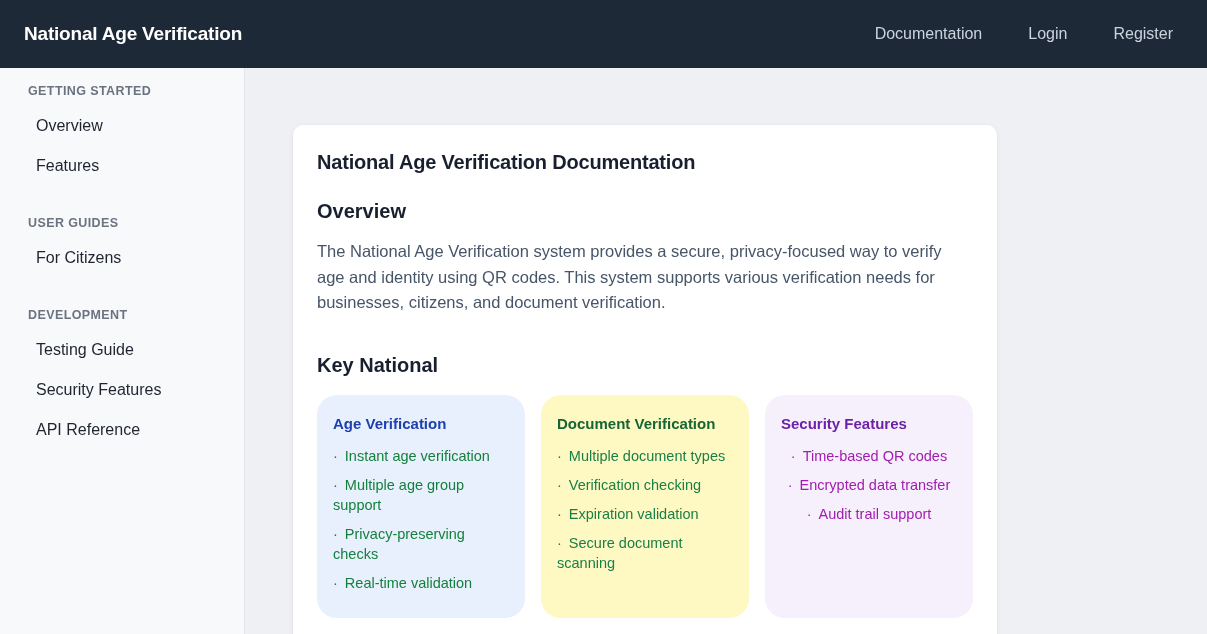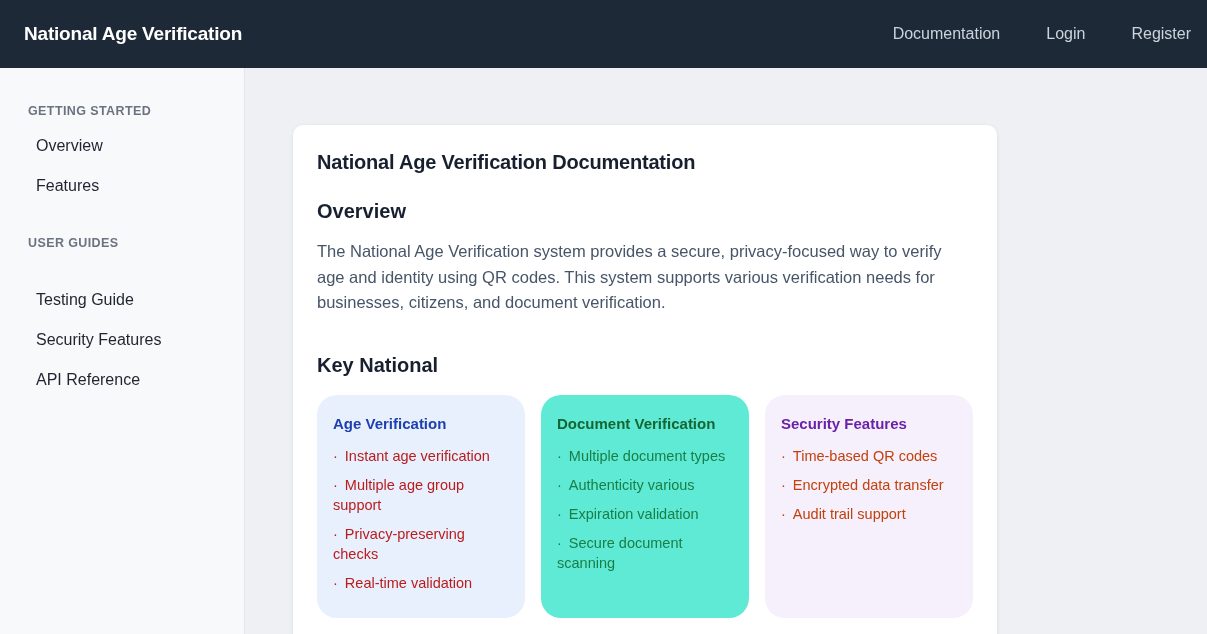--- a/index.html
+++ b/index.html
@@ -8,39 +8,39 @@
     width: 1207px; height: 634px; overflow: hidden;
     font-family: "Liberation Sans", sans-serif;
     background: #eef0f3;
     -webkit-font-smoothing: antialiased;
   }
 
   
   .navbar {
     height: 68px; background: #1e2938;
     display: flex; align-items: center; justify-content: space-between;
-    padding: 0 16px 0 24px;
+    padding: 0 34px 0 24px;
   }
   .brand {
     color: #ffffff; font-size: 19px; font-weight: 700;
     letter-spacing: -0.2px; cursor: pointer;
   }
   .nav-links { display: flex; align-items: center; gap: 46px; }
   .nav-link {
     color: #cbd3dd; font-size: 16px; text-decoration: none; cursor: pointer; text-align: center;
   }
 
   
   .layout { display: flex; height: 566px; }
 
   
   .sidebar {
     width: 245px; flex: 0 0 245px;
     background: #f8f9fb; border-right: 1px solid #e2e5e9;
-    padding-top: 36px;
+    padding-top: 16px;
   }
   .side-section { margin-bottom: 30px; }
   .side-title {
     font-size: 12.5px; font-weight: 600; color: #6b7280;
     letter-spacing: 0.4px; padding: 0 28px; margin-bottom: 8px;
   }
   .side-item {
     font-size: 16px; color: #1f2430;
     padding: 11px 20px 11px 36px; cursor: pointer;
   }
@@ -70,29 +70,29 @@
   .feature-row { display: flex; gap: 16px; margin-top: 18px; }
   .feature-card {
     flex: 1 1 0; border-radius: 20px; padding: 16px; min-height: 208px;
   }
   .fc-title { font-size: 15px; font-weight: 600; margin: 4px 0 14px; }
   .fc-item { font-size: 14.5px; line-height: 20px; margin-bottom: 9px; }
   .fc-item .bullet { margin-right: 7px; }
 
   .card-blue   { background: #e8f0fd; }
   .card-blue   .fc-title { color: #1e40af; }
-  .card-blue   .fc-item  { color: #b91c1c; }
+  .card-blue   .fc-item  { color: #15803d; }
 
-  .card-green  { background: #5eead4; }
+  .card-green  { background: #fef9c3; }
   .card-green  .fc-title { color: #166534; }
   .card-green  .fc-item  { color: #1a7e47; }
 
   .card-purple { background: #f6effc; }
   .card-purple .fc-title { color: #6b21a8; }
-  .card-purple .fc-item  { color: #c2410c; }
+  .card-purple .fc-item  { color: #a21caf; text-align: center; }
 </style>
 </head>
 <body>
 
 <header class="navbar">
   <div class="brand">National Age Verification</div>
   <nav class="nav-links">
     <a class="nav-link">Documentation</a>
     <a class="nav-link">Login</a>
     <a class="nav-link">Register</a>
@@ -102,22 +102,24 @@
 <div class="layout">
 
   <aside class="sidebar">
     <div class="side-section">
       <div class="side-title">GETTING STARTED</div>
       <div class="side-item">Overview</div>
       <div class="side-item">Features</div>
     </div>
     <div class="side-section">
       <div class="side-title">USER GUIDES</div>
+      <div class="side-item">For Citizens</div>
     </div>
     <div class="side-section">
+      <div class="side-title">DEVELOPMENT</div>
       <div class="side-item">Testing Guide</div>
       <div class="side-item">Security Features</div>
       <div class="side-item">API Reference</div>
     </div>
   </aside>
 
   <main class="main">
     <div class="doc-card">
       <h1 class="doc-title">National Age Verification Documentation</h1>
 
@@ -132,21 +134,21 @@
           <div class="fc-title">Age Verification</div>
           <div class="fc-item"><span class="bullet">·</span><span>Instant age verification</span></div>
           <div class="fc-item"><span class="bullet">·</span><span>Multiple age group support</span></div>
           <div class="fc-item"><span class="bullet">·</span><span>Privacy-preserving checks</span></div>
           <div class="fc-item"><span class="bullet">·</span><span>Real-time validation</span></div>
         </div>
 
         <div class="feature-card card-green">
           <div class="fc-title">Document Verification</div>
           <div class="fc-item"><span class="bullet">·</span><span>Multiple document types</span></div>
-          <div class="fc-item"><span class="bullet">·</span><span>Authenticity various</span></div>
+          <div class="fc-item"><span class="bullet">·</span><span>Verification checking</span></div>
           <div class="fc-item"><span class="bullet">·</span><span>Expiration validation</span></div>
           <div class="fc-item"><span class="bullet">·</span><span>Secure document scanning</span></div>
         </div>
 
         <div class="feature-card card-purple">
           <div class="fc-title">Security Features</div>
           <div class="fc-item"><span class="bullet">·</span><span>Time-based QR codes</span></div>
           <div class="fc-item"><span class="bullet">·</span><span>Encrypted data transfer</span></div>
           <div class="fc-item"><span class="bullet">·</span><span>Audit trail support</span></div>
         </div>

